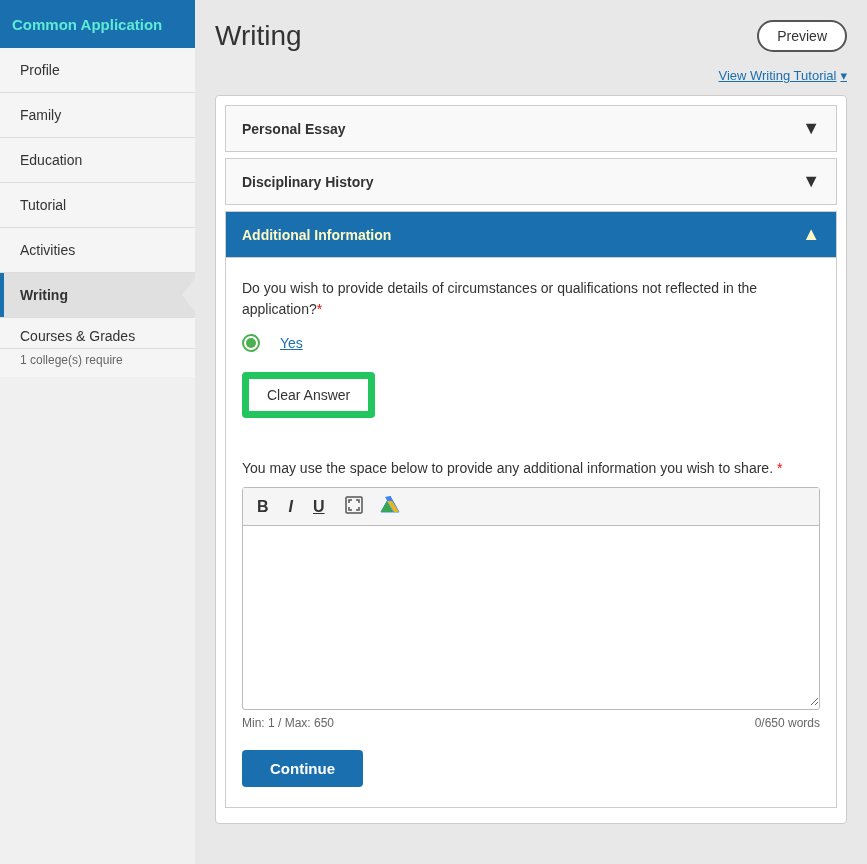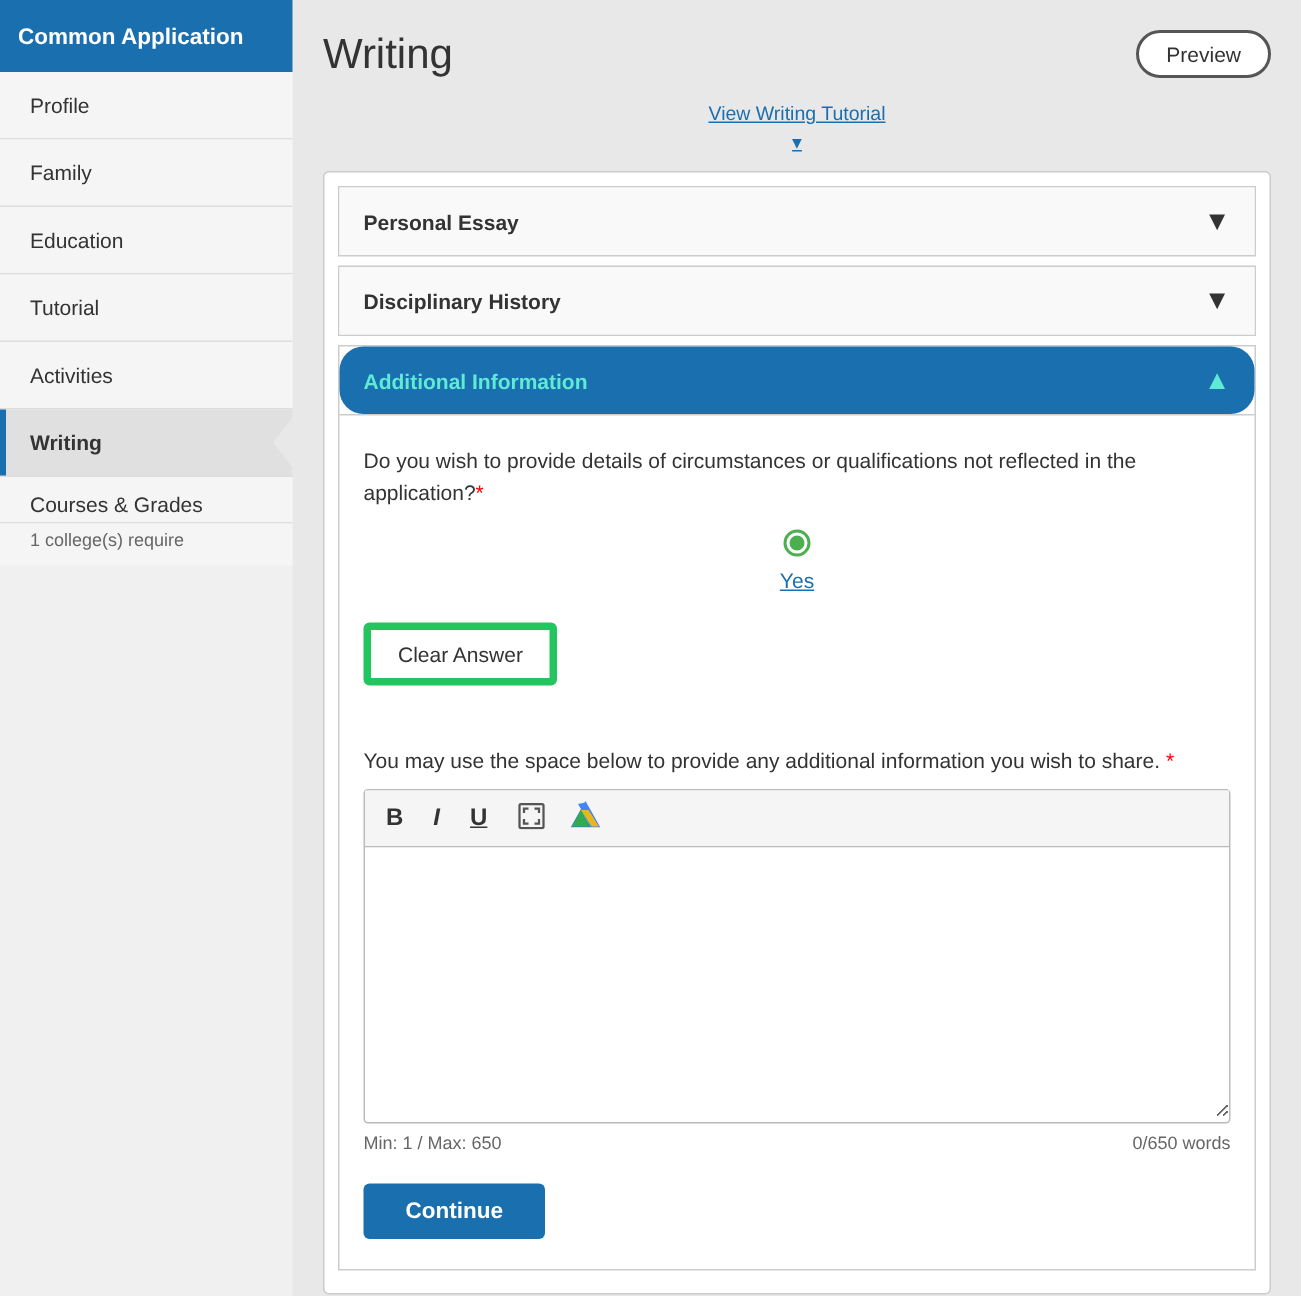--- a/index.html
+++ b/index.html
@@ -9,21 +9,21 @@
     #sidebar {
       width: 195px;
       min-width: 195px;
       background: #f0f0f0;
       display: flex;
       flex-direction: column;
       height: 100%;
     }
     #sidebar-header {
       background: #1a6faf;
-      color: #ffffff;
+      color: #5eead4;
       font-size: 15px;
       font-weight: bold;
       padding: 14px 12px;
       min-height: 48px;
       display: flex;
       align-items: center;
     }
     .nav-item {
       padding: 14px 16px 14px 20px;
       color: #333;
@@ -105,43 +105,41 @@
       text-align: right;
       margin-bottom: 12px;
       color: #1a6faf;
       font-size: 13px;
       cursor: pointer;
       text-decoration: underline;
       display: flex;
       align-items: center;
       justify-content: flex-end;
       gap: 4px;
-      flex-direction: column;
     }
 
     
     .accordion-item {
       border: 1px solid #ccc;
       margin-bottom: 6px;
     }
     .accordion-header {
       display: flex;
       justify-content: space-between;
       align-items: center;
       padding: 12px 16px;
       cursor: pointer;
       background: #f9f9f9;
       font-weight: bold;
       font-size: 14px;
       color: #333;
     }
     .accordion-header.active {
       background: #1a6faf;
-      color: #5eead4;
-      border-radius: 16px;
+      color: #fef9c3;
     }
     .accordion-arrow {
       font-size: 18px;
     }
 
     
     .accordion-body {
       padding: 20px 16px;
       border-top: 1px solid #ccc;
     }
@@ -153,23 +151,22 @@
       margin-bottom: 14px;
       line-height: 1.5;
     }
     .required-star { color: red; }
 
     
     .radio-option {
       display: flex;
       align-items: center;
       margin-bottom: 10px;
-      gap: 8px;
-      cursor: pointer;
-      flex-direction: column;
+      gap: 20px;
+      cursor: pointer;
     }
     .radio-circle {
       width: 18px;
       height: 18px;
       border-radius: 50%;
       border: 2px solid #888;
       display: flex;
       align-items: center;
       justify-content: center;
       background: white;
@@ -190,21 +187,21 @@
       text-decoration: underline;
       font-size: 14px;
     }
     .radio-label-plain {
       color: #333;
       font-size: 14px;
     }
 
     
     .clear-btn {
-      border: 5px solid #22c55e;
+      border: 7px solid #22c55e;
       border-radius: 4px;
       background: white;
       padding: 8px 18px;
       font-size: 14px;
       cursor: pointer;
       color: #333;
       margin-top: 10px;
       margin-bottom: 20px;
     }
 

